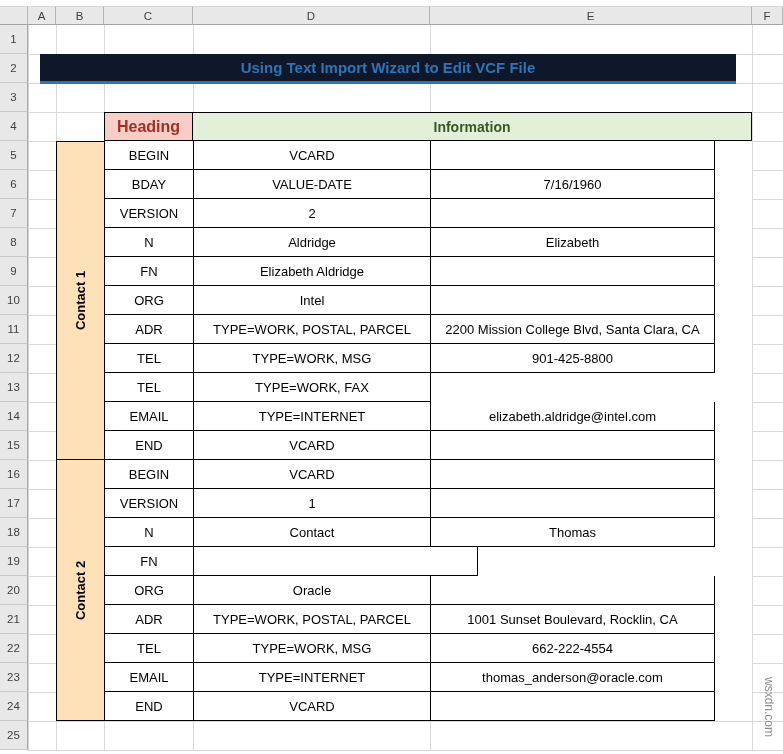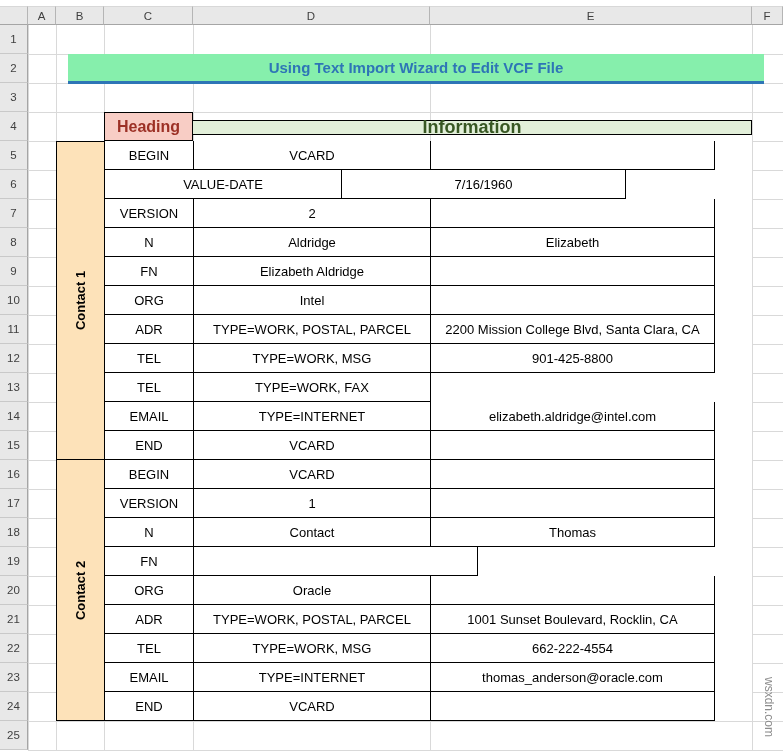--- a/index.html
+++ b/index.html
@@ -22,38 +22,38 @@
     width:28px; height:29px; background:#E8E8E8;
     border-right:1px solid #A5A5A5; border-bottom:1px solid #C9C9C9;
     color:#3F3F3F; font-size:11.5px; display:flex; align-items:center; justify-content:center;
   }
 
   .gridline-h { position:absolute; left:28px; width:755px; height:1px; background:#D9D9D9; z-index:1; }
   .gridline-v { position:absolute; top:25px; height:725px; width:1px; background:#D9D9D9; z-index:1; }
 
   
   .title-cell {
-    position:absolute; left:68px; top:54px; width:696px; height:30px; background:#86efac;
+    position:absolute; left:40px; top:54px; width:696px; height:30px; background:#0f172a;
     border-bottom:3px solid var(--title-blue, #2E75B6);
     display:flex; align-items:center; justify-content:center;
     color:var(--title-blue, #2E75B6); font-weight:bold; font-size:15px; z-index:3;
   }
 
   
   .cell-heading {
     position:absolute; left:104px; top:112px; width:89px; height:29px;
     background:var(--heading-fill, #F8CDC5); color:var(--heading-text, #9C3025);
     border:1px solid #000; font-weight:bold; font-size:16px;
     display:flex; align-items:center; justify-content:center; z-index:3;
   }
   .cell-information {
-    position:absolute; left:193px; top:112px; width:559px; height:15px;
+    position:absolute; left:193px; top:112px; width:559px; height:29px;
     background:var(--info-fill, #E2EFD9); color:var(--info-text, #385723);
-    border:1px solid #000; border-left:none; font-weight:bold; font-size:18px;
-    display:flex; align-items:center; justify-content:center; z-index:3;margin-top:8px;
+    border:1px solid #000; border-left:none; font-weight:bold; font-size:14px;
+    display:flex; align-items:center; justify-content:center; z-index:3;
   }
 
   
   .contact-label {
     position:absolute; left:56px; width:48px;
     background:var(--contact-fill, #FDE2B9); border:1px solid #000; border-right:none;
     display:flex; align-items:center; justify-content:center; z-index:3;
   }
   .contact-label span {
     transform:rotate(-90deg); white-space:nowrap;
@@ -168,20 +168,21 @@
     <span>Contact 2</span>
   </div>
 
   <div id="data-grid" class="data-grid">
       <div class="data-row">
         <div class="data-cell col-c">BEGIN</div>
         <div class="data-cell col-d">VCARD</div>
         <div class="data-cell col-e"></div>
       </div>
       <div class="data-row">
+        <div class="data-cell col-c">BDAY</div>
         <div class="data-cell col-d">VALUE-DATE</div>
         <div class="data-cell col-e">7/16/1960</div>
       </div>
       <div class="data-row">
         <div class="data-cell col-c">VERSION</div>
         <div class="data-cell col-d">2</div>
         <div class="data-cell col-e"></div>
       </div>
       <div class="data-row">
         <div class="data-cell col-c">N</div>

